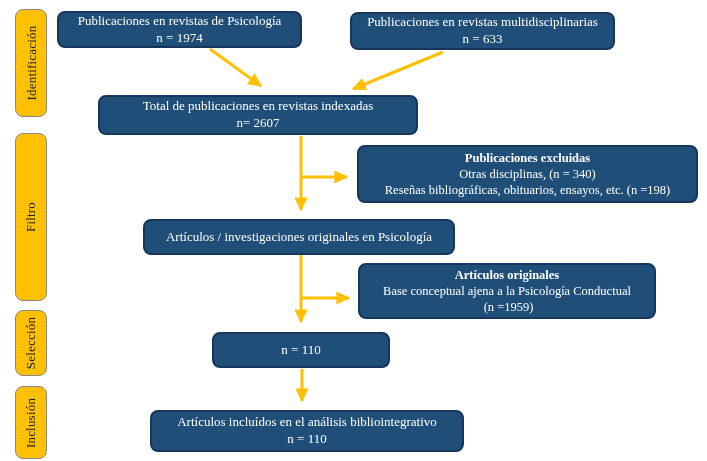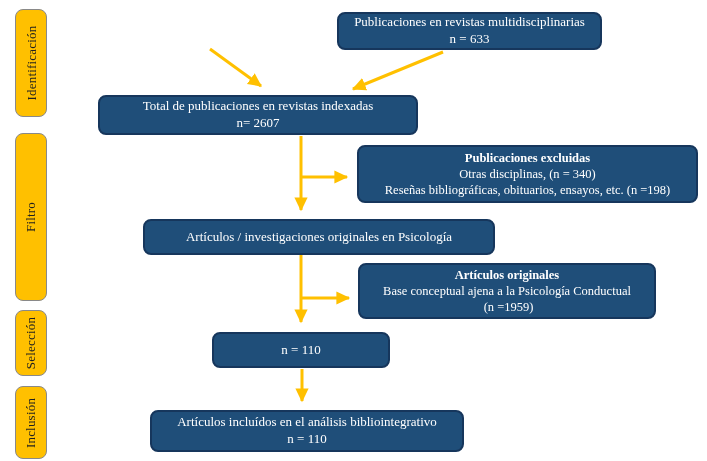--- a/index.html
+++ b/index.html
@@ -88,38 +88,42 @@
   <div class="stage" style="left:15px; top:133px; width:32px; height:168px;">
     <div class="stage-label">Filtro</div>
   </div>
   <div class="stage" style="left:15px; top:310px; width:32px; height:66px;">
     <div class="stage-label">Selección</div>
   </div>
   <div class="stage" style="left:15px; top:386px; width:32px; height:73px;">
     <div class="stage-label">Inclusión</div>
   </div>
 
+  <div class="node" style="left:57px; top:11px; width:245px; height:37px;">
+    <div class="nowrap">Publicaciones en revistas de Psicología</div>
+    <div>n = 1974</div>
+  </div>
 
-  <div class="node" style="left:337px; top:12px; width:265px; height:38px;">
+  <div class="node" style="left:350px; top:12px; width:265px; height:38px;">
     <div class="nowrap">Publicaciones en revistas multidisciplinarias</div>
     <div>n = 633</div>
   </div>
 
   <div class="node" style="left:98px; top:95px; width:320px; height:40px;">
     <div class="nowrap">Total de publicaciones en revistas indexadas</div>
     <div>n= 2607</div>
   </div>
 
   <div class="node left" style="left:357px; top:145px; width:341px; height:58px;">
     <div class="title nowrap">Publicaciones excluidas</div>
     <div class="nowrap">Otras disciplinas, (n = 340)</div>
     <div class="nowrap">Reseñas bibliográficas, obituarios, ensayos, etc. (n =198)</div>
   </div>
 
-  <div class="node" style="left:143px; top:219px; width:352px; height:36px;">
+  <div class="node" style="left:143px; top:219px; width:312px; height:36px;">
     <div class="nowrap">Artículos / investigaciones originales en Psicología</div>
   </div>
 
   <div class="node left" style="left:358px; top:263px; width:298px; height:56px;">
     <div class="title nowrap">Artículos originales</div>
     <div class="nowrap">Base conceptual ajena a la Psicología Conductual</div>
     <div class="nowrap indent">(n =1959)</div>
   </div>
 
   <div class="node" style="left:212px; top:332px; width:178px; height:36px;">

